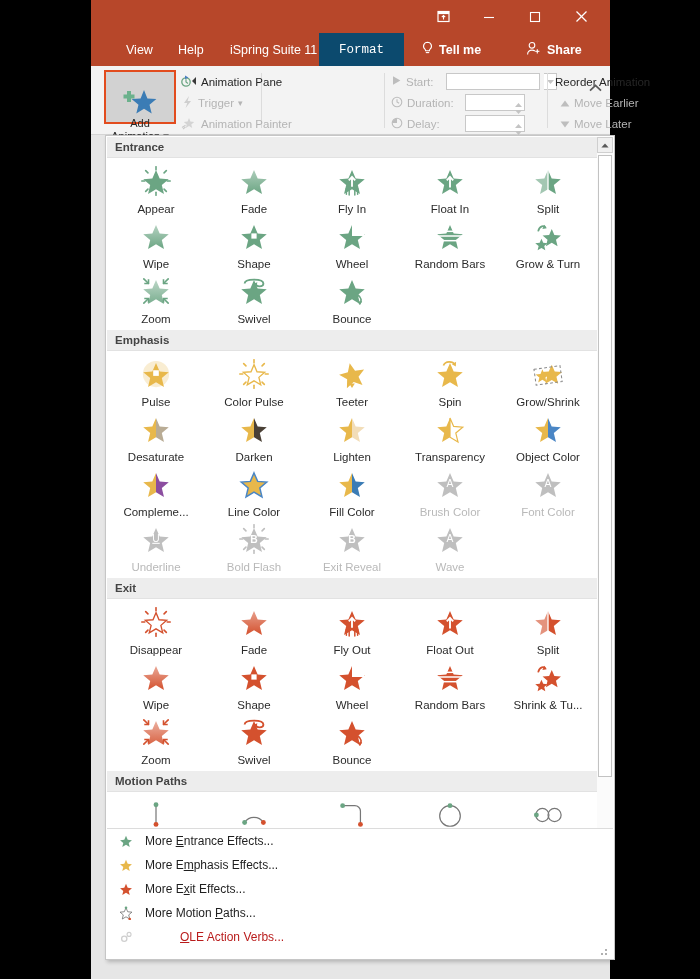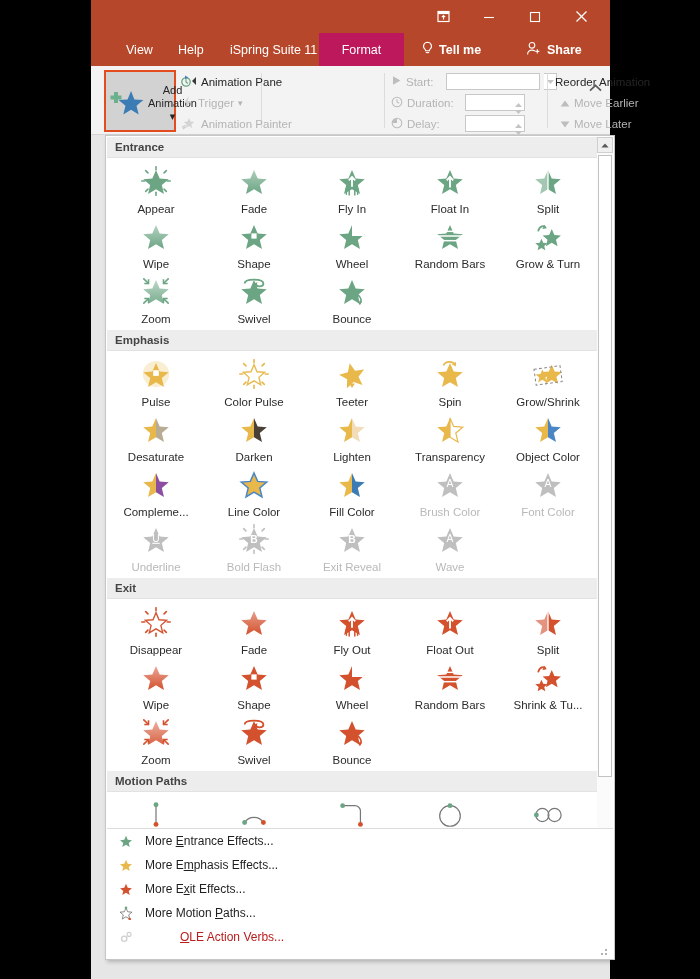--- a/index.html
+++ b/index.html
@@ -15,27 +15,27 @@
   .titlebar { position:relative; height:33px; background:#b7472a; }
   .win-btn { position:absolute; top:0; height:33px; width:46px; display:flex; align-items:center; justify-content:center; color:#fff; }
   .wb-ribbon { left:329px; }
   .wb-min { left:375px; }
   .wb-max { left:421px; }
   .wb-close { left:467px; }
 
   
   .tabrow { position:relative; height:33px; background:#b7472a; }
   .tab { position:absolute; top:0; height:33px; display:flex; align-items:center; color:#fff; font-size:12.5px; padding:0 11px; white-space:nowrap;justify-content:flex-end; }
-  .tab.active { background:#be185d; }
+  .tab.active { background:#0c4a6e;font-family:Liberation Mono, monospace; }
   .tab-right { position:absolute; top:0; height:33px; display:flex; align-items:center; gap:5px; color:#fff; font-size:12.5px;font-weight:bold; }
 
   
   .ribbon { position:relative; height:69px; background:#f3f3f3; border-bottom:1px solid #d4d4d4; }
-  .addanim { position:absolute; left:13px; top:4px; width:72px; height:62px; background:#d2d2d2;
-             border:2px solid #e24c1e; display:flex; flex-direction:row; align-items:center; justify-content:flex-start; padding-top:3px; }
+  .addanim { position:absolute; left:13px; top:4px; width:72px; height:54px; background:#d2d2d2;
+             border:2px solid #e24c1e; display:flex; flex-direction:column; align-items:center; justify-content:flex-start; padding-top:16px; }
   .addanim .lbl { font-size:11px; color:#262626; line-height:13px; text-align:center; margin-top:1px; }
 
   .rgroup { position:absolute; }
   .ritem { display:flex; align-items:center; gap:4px; font-size:11.5px; color:#262626; height:21px; white-space:nowrap; }
   .ritem.dis { color:#b4b4b4; }
   .sep { position:absolute; top:7px; width:1px; height:55px; background:#dcdcdc; }
 
   .fld { border:1px solid #c8c8c8; background:#fff; height:17px; }
   .spin { position:relative; border:1px solid #c8c8c8; background:#fff; height:17px; width:60px; }
   .spin i { position:absolute; right:2px; width:7px; height:4px; }

